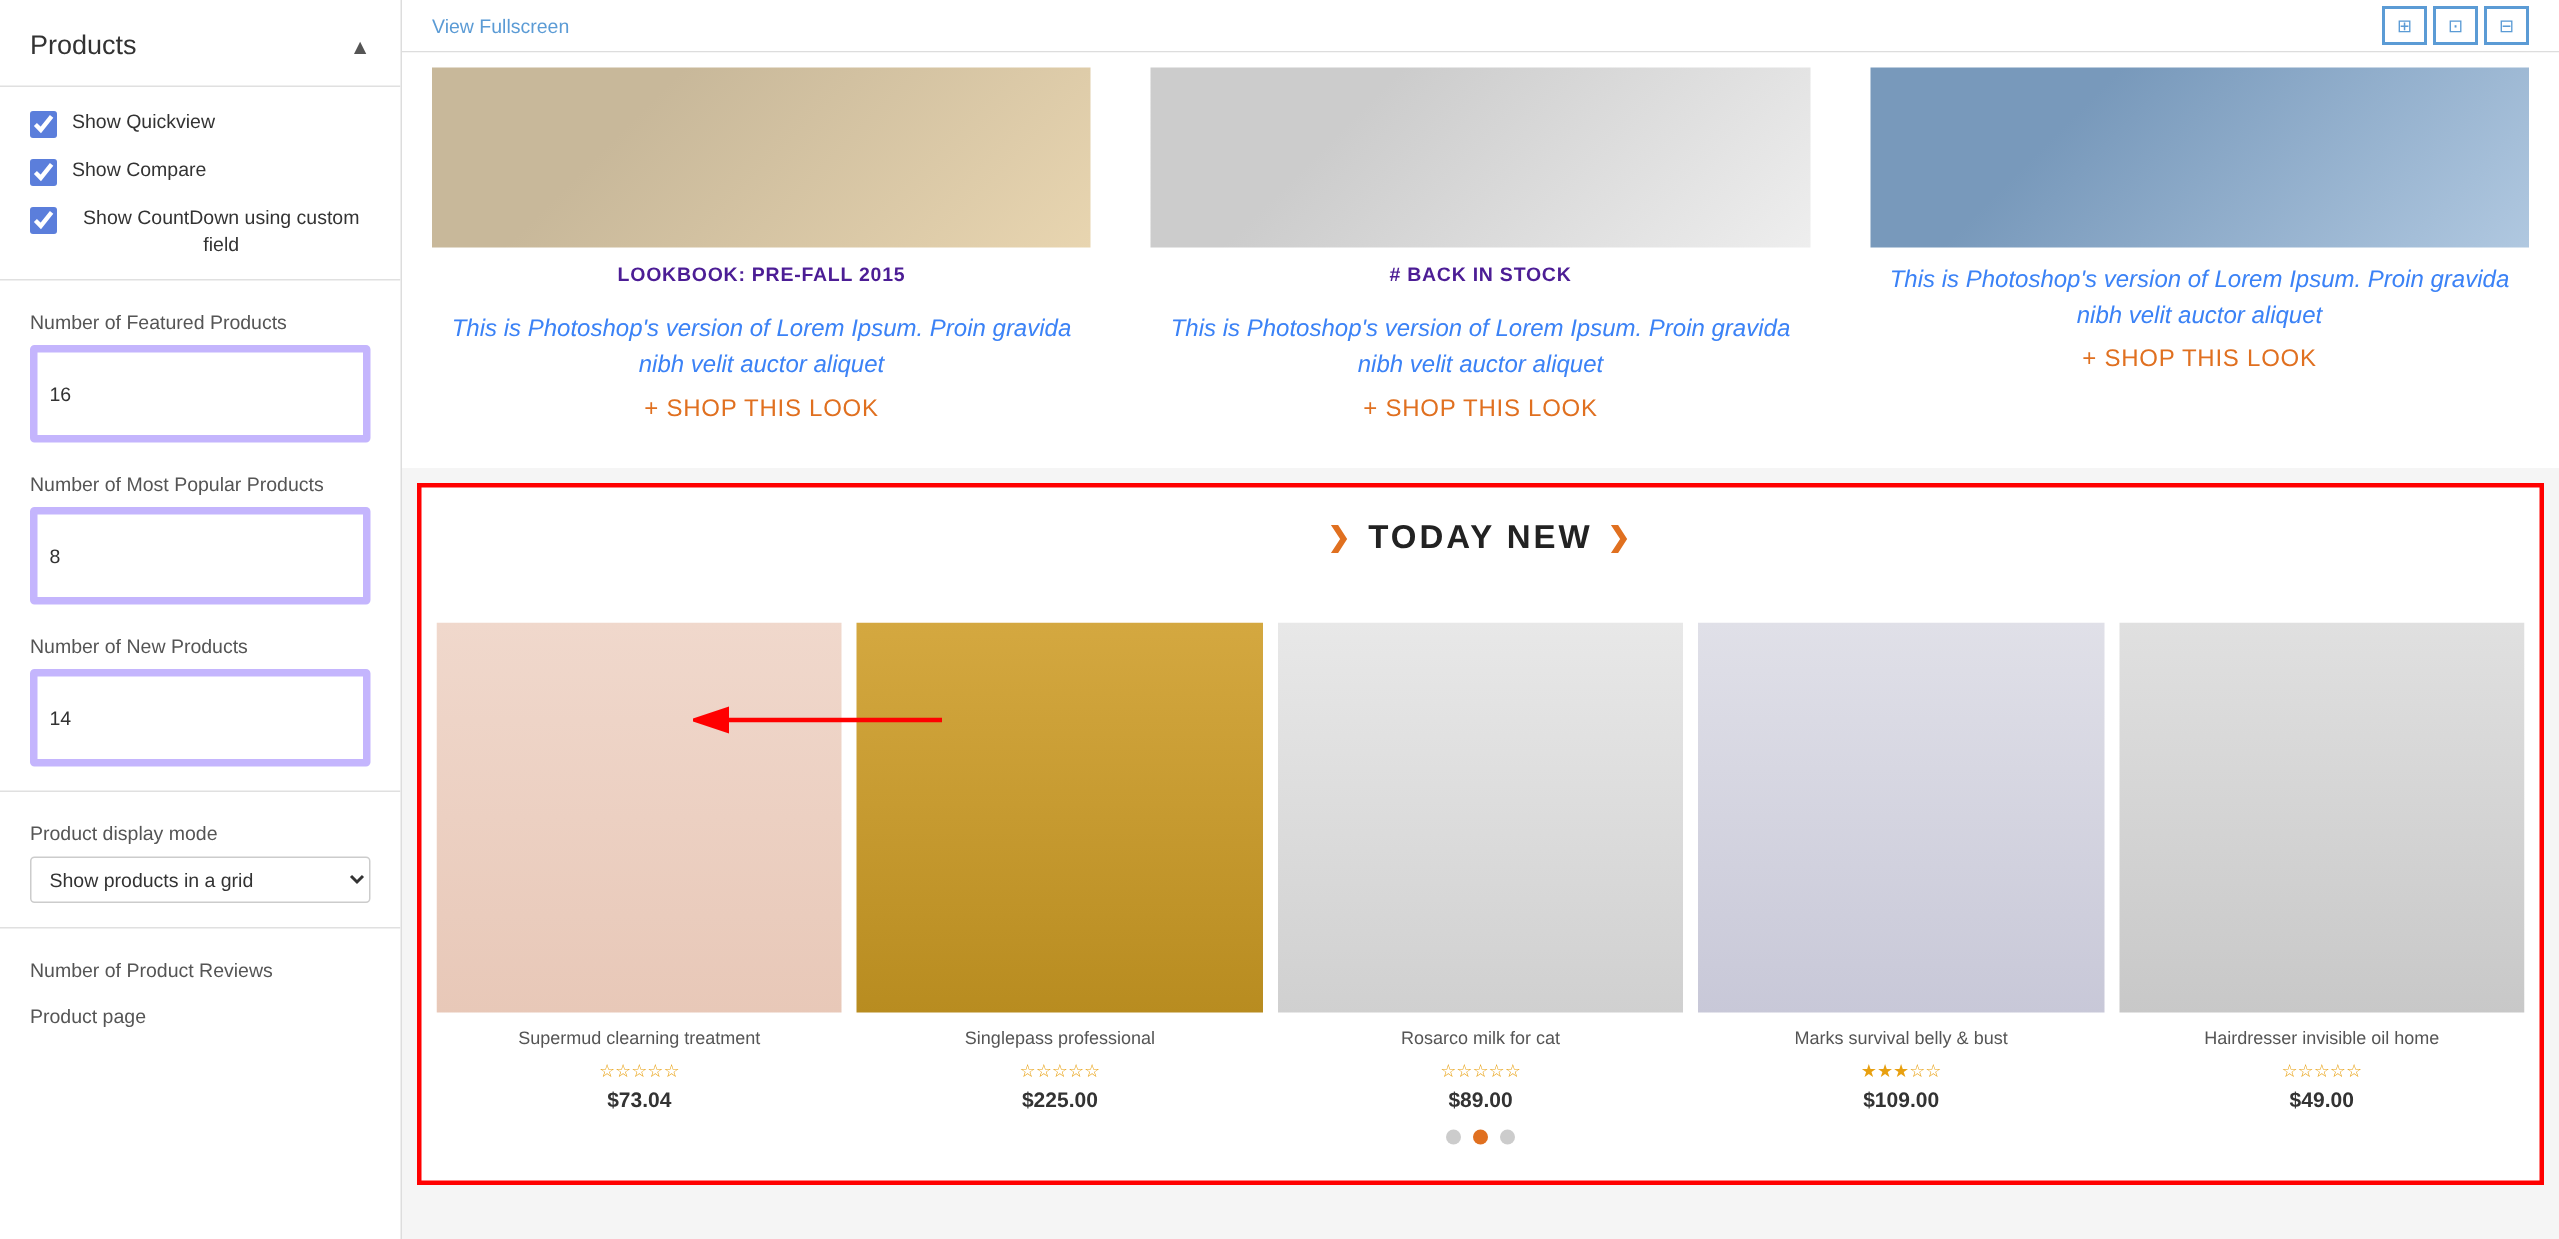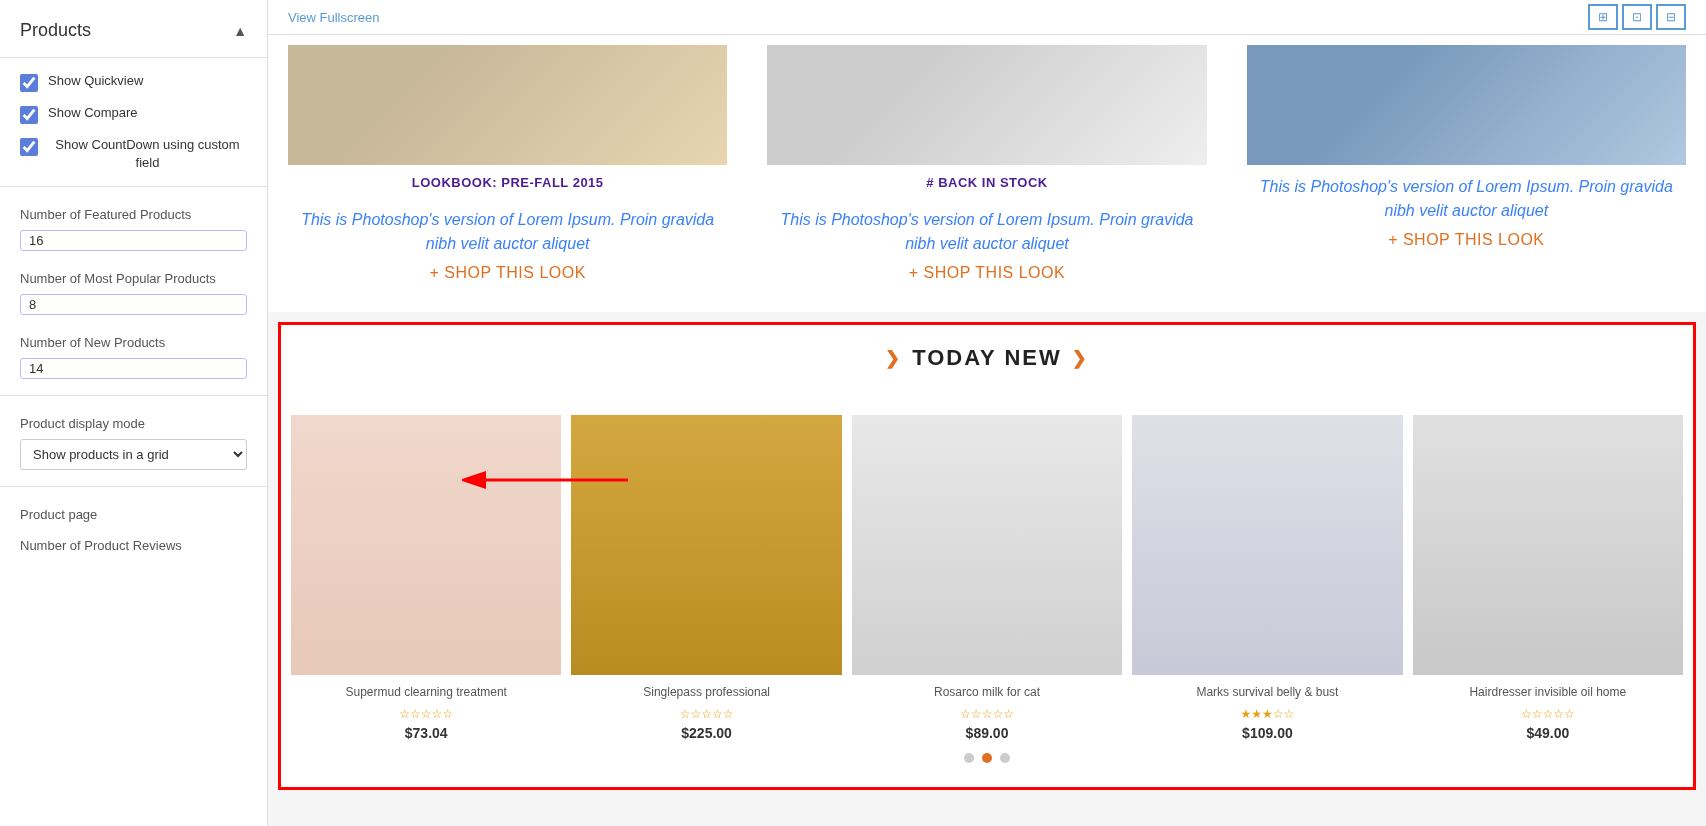--- a/index.html
+++ b/index.html
@@ -58,22 +58,22 @@
       font-size: 13px;
       color: #555;
       padding: 12px 20px 4px 20px;
       font-weight: normal;
     }
     .sidebar-input-row {
       padding: 4px 20px 8px 20px;
     }
     .sidebar-input-row input[type="number"] {
       width: 100%;
-      padding: 2px 8px;
-      border: 1px solid #c4b5fd;
+      padding: 20px 8px;
+      border: 5px solid #c4b5fd;
       border-radius: 3px;
       font-size: 13px;
       color: #333;
     }
     .sidebar-select-row {
       padding: 4px 20px 8px 20px;
     }
     .sidebar-select-row select {
       width: 100%;
       padding: 6px 8px;
@@ -301,22 +301,22 @@
   <div class="sidebar-group-label">Product display mode</div>
   <div class="sidebar-select-row">
     <select>
       <option>Show products in a grid</option>
       <option>Show products in a list</option>
     </select>
   </div>
 
   <hr class="sidebar-divider">
 
+  <div class="sidebar-group-label">Number of Product Reviews</div>
   <div class="sidebar-group-label">Product page</div>
-  <div class="sidebar-group-label">Number of Product Reviews</div>
 </div>
 
 <div class="main-content">
 
   <div class="topbar">
     <a href="#">View Fullscreen</a>
     <div class="view-icons">
       <div class="view-icon-btn">⊞</div>
       <div class="view-icon-btn">⊡</div>
       <div class="view-icon-btn">⊟</div>

